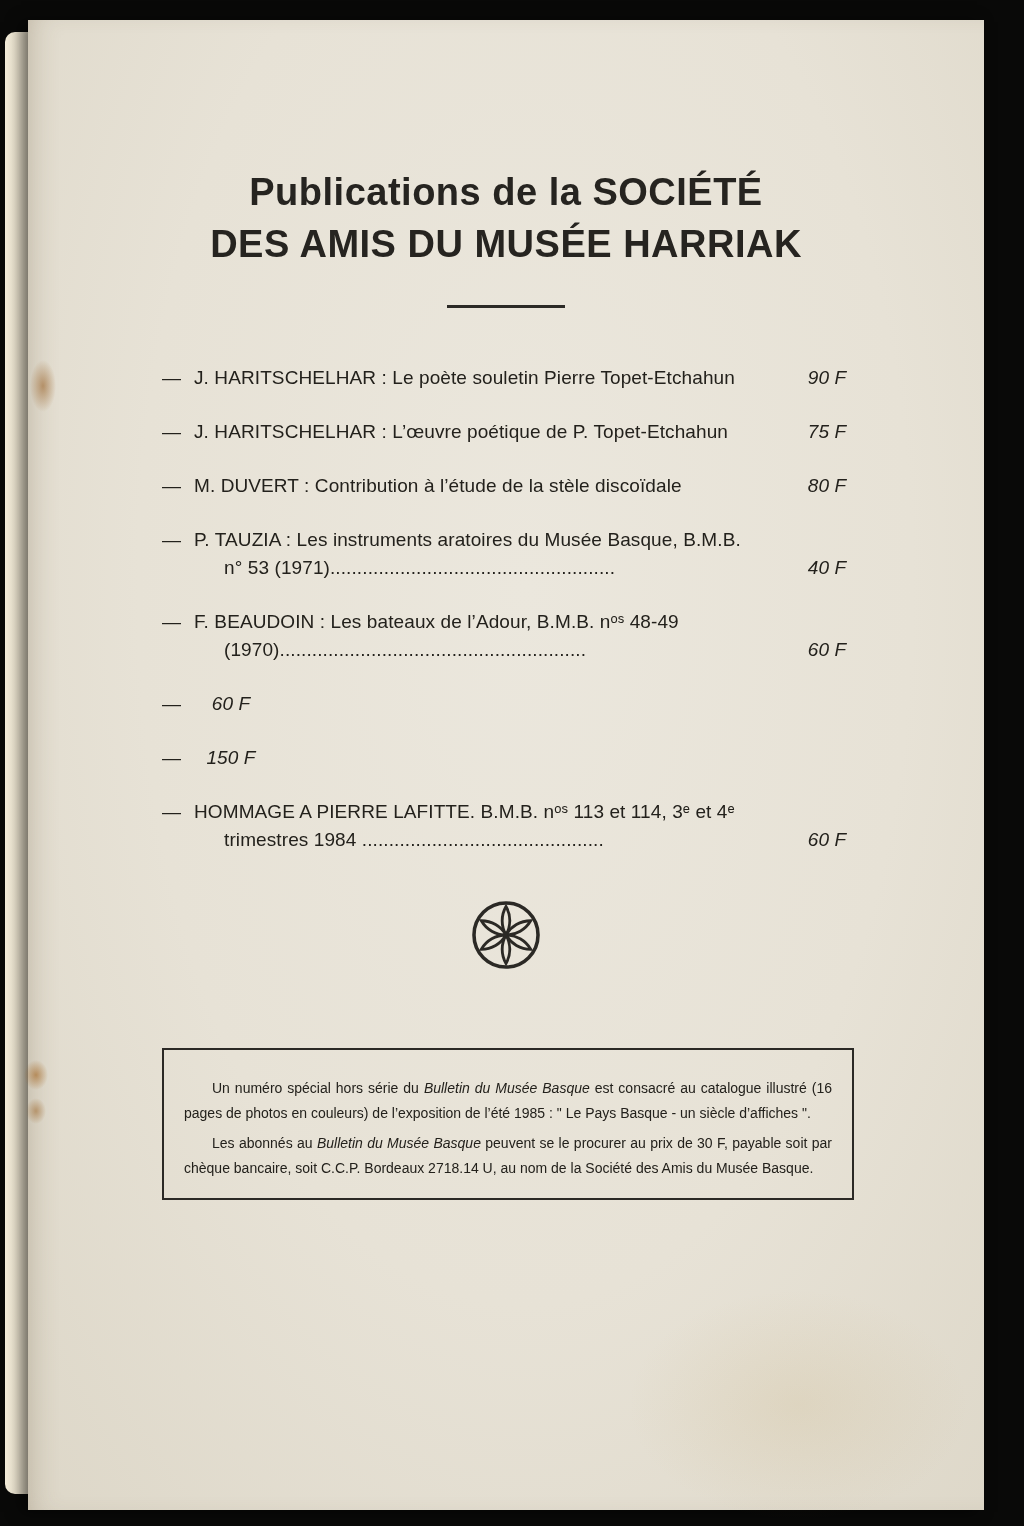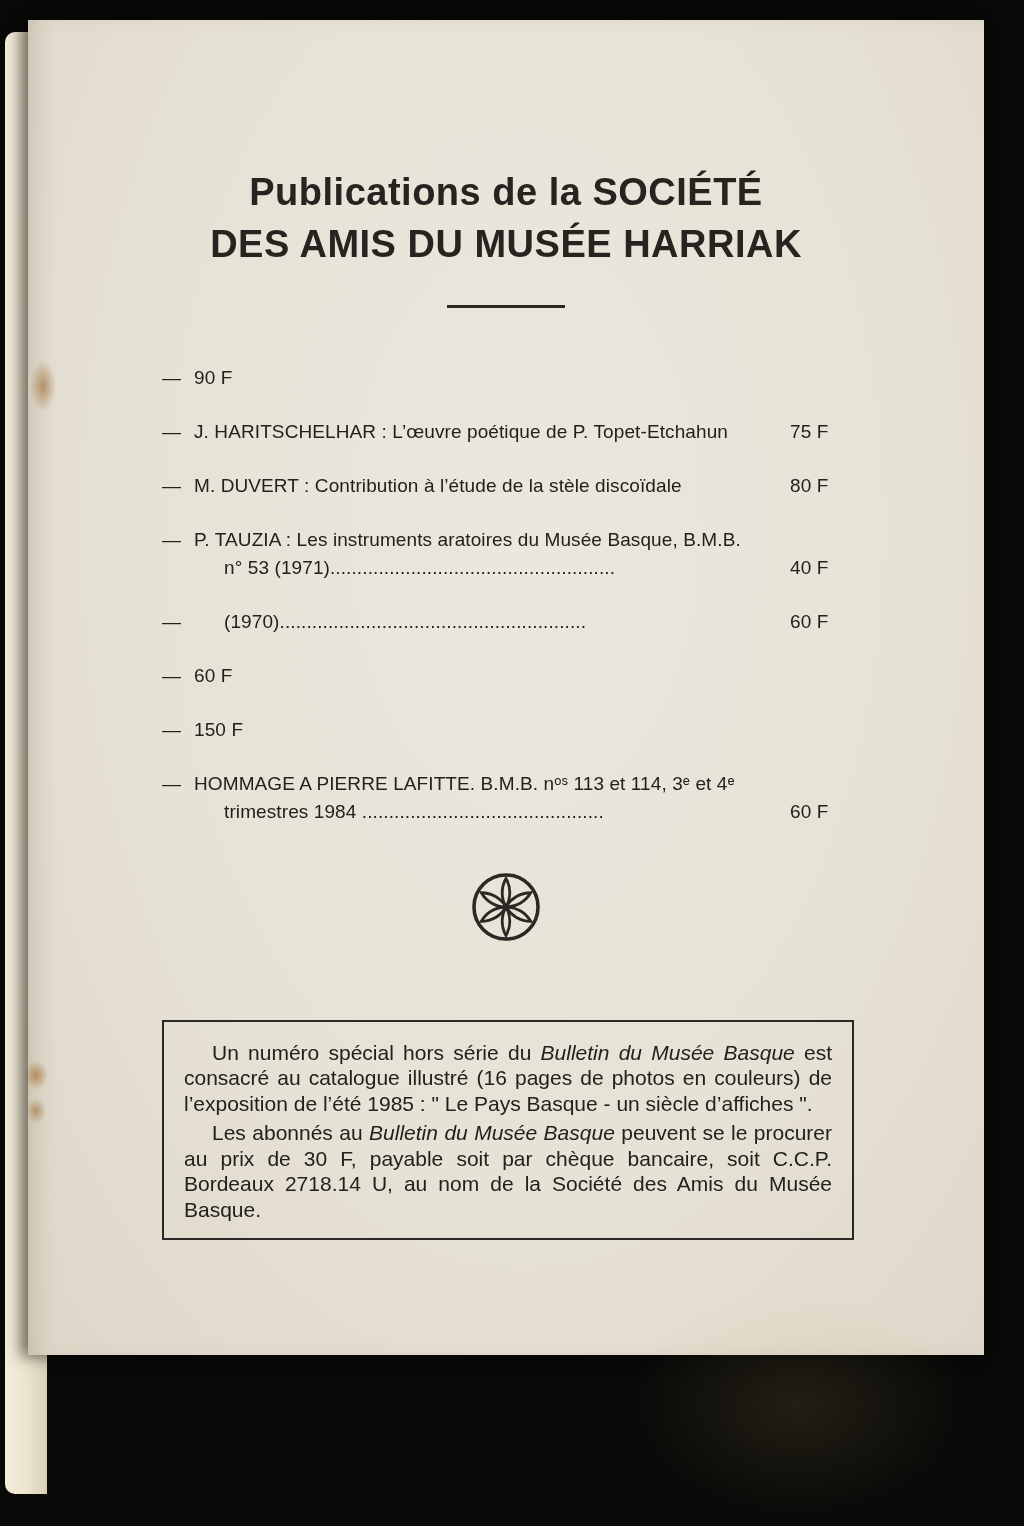--- a/index.html
+++ b/index.html
@@ -11,21 +11,21 @@
     font-family:"Liberation Sans", sans-serif;
   }
   .under-page {
     position:absolute; left:5px; top:32px;
     width:42px; height:1462px;
     background:linear-gradient(90deg,#f4edda 0%,#ece3cd 55%,#d8cfb8 100%);
     border-radius:10px 0 0 10px;
   }
   .page {
     position:absolute; left:28px; top:20px;
-    width:956px; height:1335px;
+    width:956px; height:1490px;
     background:radial-gradient(ellipse at 52% 38%, #ebe7dd 0%, #e7e2d6 55%, #ddd7c8 100%);
     box-shadow:-7px 2px 14px rgba(0,0,0,0.55), inset 18px 0 30px -18px rgba(95,75,45,0.30);
   }
   .stain { position:absolute; border-radius:50%; pointer-events:none; }
   .stain-a { left:2px; top:340px; width:26px; height:52px;
     background:radial-gradient(closest-side, rgba(146,86,24,0.55), rgba(146,86,24,0)); }
   .stain-b { left:-4px; top:1040px; width:24px; height:30px;
     background:radial-gradient(closest-side, rgba(160,96,26,0.6), rgba(160,96,26,0)); }
   .stain-c { left:-2px; top:1078px; width:20px; height:26px;
     background:radial-gradient(closest-side, rgba(150,92,28,0.5), rgba(150,92,28,0)); }
@@ -55,36 +55,36 @@
     align-items:flex-end;
     margin-bottom:26px;
     font-size:19px;
     line-height:28px;
     letter-spacing:0.1px;
   }
   .pub-dash { width:32px; align-self:flex-start; }
   .pub-lines { flex:1; min-width:0; }
   .pub-line { white-space:nowrap; overflow:hidden; }
   .pub-line.cont { padding-left:30px; }
-  .pub-price { width:74px; text-align:left; white-space:nowrap; }
+  .pub-price { width:74px; text-align:center; white-space:nowrap;font-style:italic; }
 
   .emblem {
     margin:44px auto 0;
     width:74px; height:74px;
     display:block;
   }
   .emblem svg { display:block; width:100%; height:100%; }
 
   .note-box {
     margin:76px 0 0 134px;
     width:692px;
     box-sizing:border-box;
     border:2px solid #2b2925;
-    padding:18px 20px 16px;
-    font-size:21px;
+    padding:26px 20px 16px;
+    font-size:14px;
     line-height:25.5px;
     text-align:justify;
     color:#23211c;
   }
   .note-box p { margin:0; text-indent:28px; }
   .note-box p + p { margin-top:4px; }
   .it { font-style:italic; }
 </style>
 </head>
 <body>
@@ -101,20 +101,23 @@
   <div class="title">
     <div>Publications de la SOCIÉTÉ</div>
     <div>DES AMIS DU MUSÉE HARRIAK</div>
   </div>
 
   <div class="divider"></div>
 
   <div class="content">
   <div class="pub-item">
     <span class="pub-dash">—</span>
+    <div class="pub-lines">
+          <div class="pub-line">J. HARITSCHELHAR : Le poète souletin Pierre Topet-Etchahun</div>
+        </div>
     <div class="pub-price">90 F</div>
   </div>
 
   <div class="pub-item">
     <span class="pub-dash">—</span>
     <div class="pub-lines">
           <div class="pub-line">J. HARITSCHELHAR : L’œuvre poétique de P. Topet-Etchahun</div>
         </div>
     <div class="pub-price">75 F</div>
   </div>
@@ -132,20 +135,21 @@
     <div class="pub-lines">
           <div class="pub-line">P. TAUZIA : Les instruments aratoires du Musée Basque, B.M.B.</div>
           <div class="pub-line cont">n° 53 (1971).....................................................</div>
         </div>
     <div class="pub-price">40 F</div>
   </div>
 
   <div class="pub-item">
     <span class="pub-dash">—</span>
     <div class="pub-lines">
+          <div class="pub-line">F. BEAUDOIN :  Les bateaux de l’Adour, B.M.B. nᵒˢ 48-49</div>
           <div class="pub-line cont">(1970).........................................................</div>
         </div>
     <div class="pub-price">60 F</div>
   </div>
 
   <div class="pub-item">
     <span class="pub-dash">—</span>
     <div class="pub-price">60 F</div>
   </div>
 

